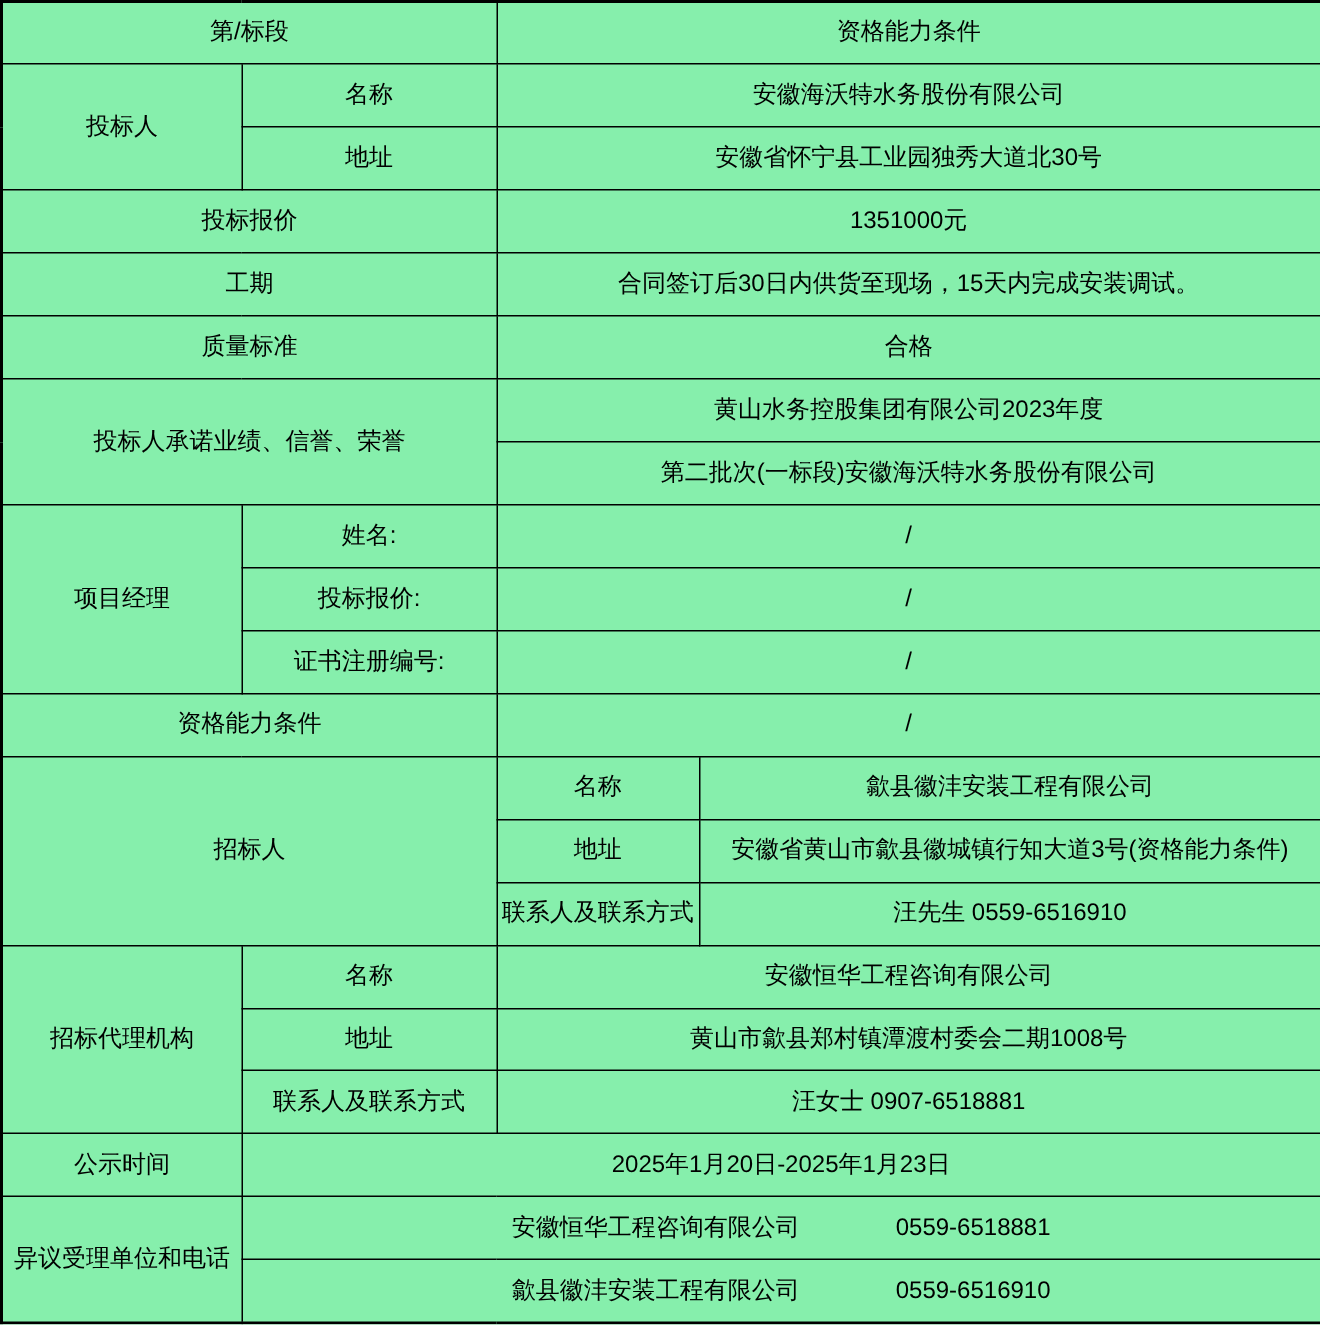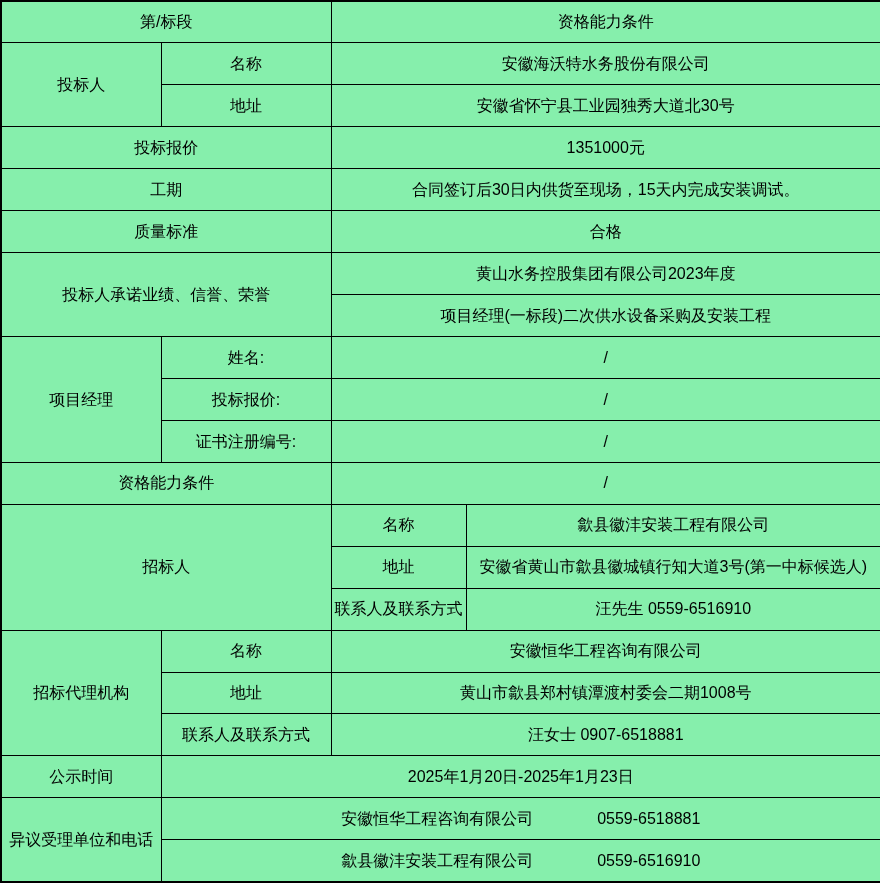--- a/index.html
+++ b/index.html
@@ -82,21 +82,21 @@
     <tr>
       <td colspan="2">质量标准</td>
       <td colspan="2">合格</td>
     </tr>
 
     <tr>
       <td colspan="2" rowspan="2">投标人承诺业绩、信誉、荣誉</td>
       <td colspan="2">黄山水务控股集团有限公司2023年度</td>
     </tr>
     <tr>
-      <td colspan="2">项目经理(一标段)二次供水设备采购及安装工程</td>
+      <td colspan="2">第二批次(一标段)安徽海沃特水务股份有限公司</td>
     </tr>
 
     <tr>
       <td rowspan="3">项目经理</td>
       <td>姓名:</td>
       <td colspan="2">/</td>
     </tr>
     <tr>
       <td>投标报价:</td>
       <td colspan="2">/</td>
@@ -111,21 +111,21 @@
       <td colspan="2">/</td>
     </tr>
 
     <tr>
       <td colspan="2" rowspan="3">招标人</td>
       <td>名称</td>
       <td>歙县徽沣安装工程有限公司</td>
     </tr>
     <tr>
       <td>地址</td>
-      <td>安徽省黄山市歙县徽城镇行知大道3号(第一中标候选人)</td>
+      <td>安徽省黄山市歙县徽城镇行知大道3号(资格能力条件)</td>
     </tr>
     <tr>
       <td>联系人及联系方式</td>
       <td>汪先生 0559-6516910</td>
     </tr>
 
     <tr>
       <td rowspan="3">招标代理机构</td>
       <td>名称</td>
       <td colspan="2">安徽恒华工程咨询有限公司</td>

